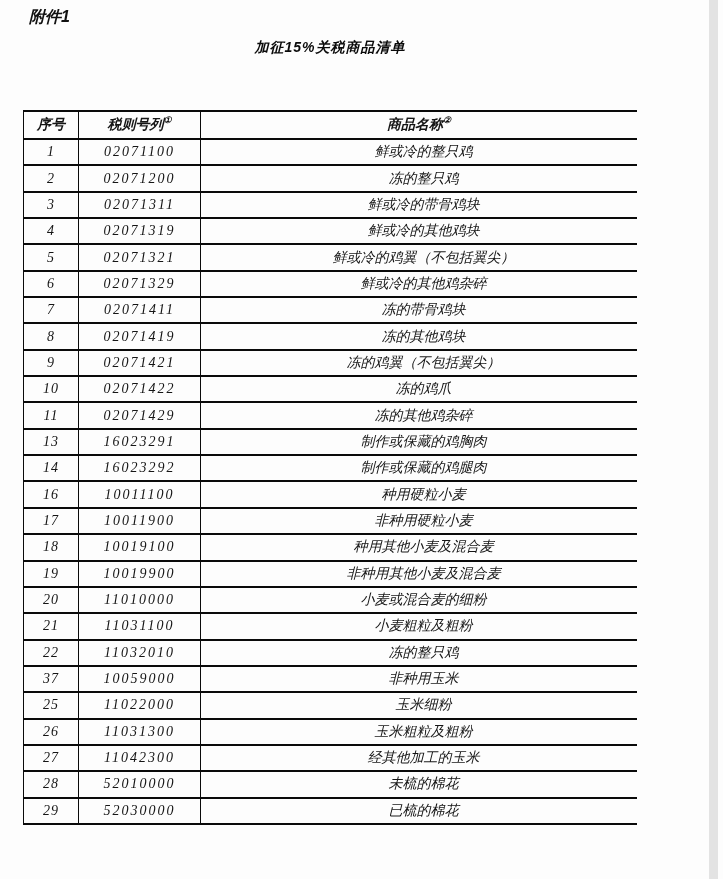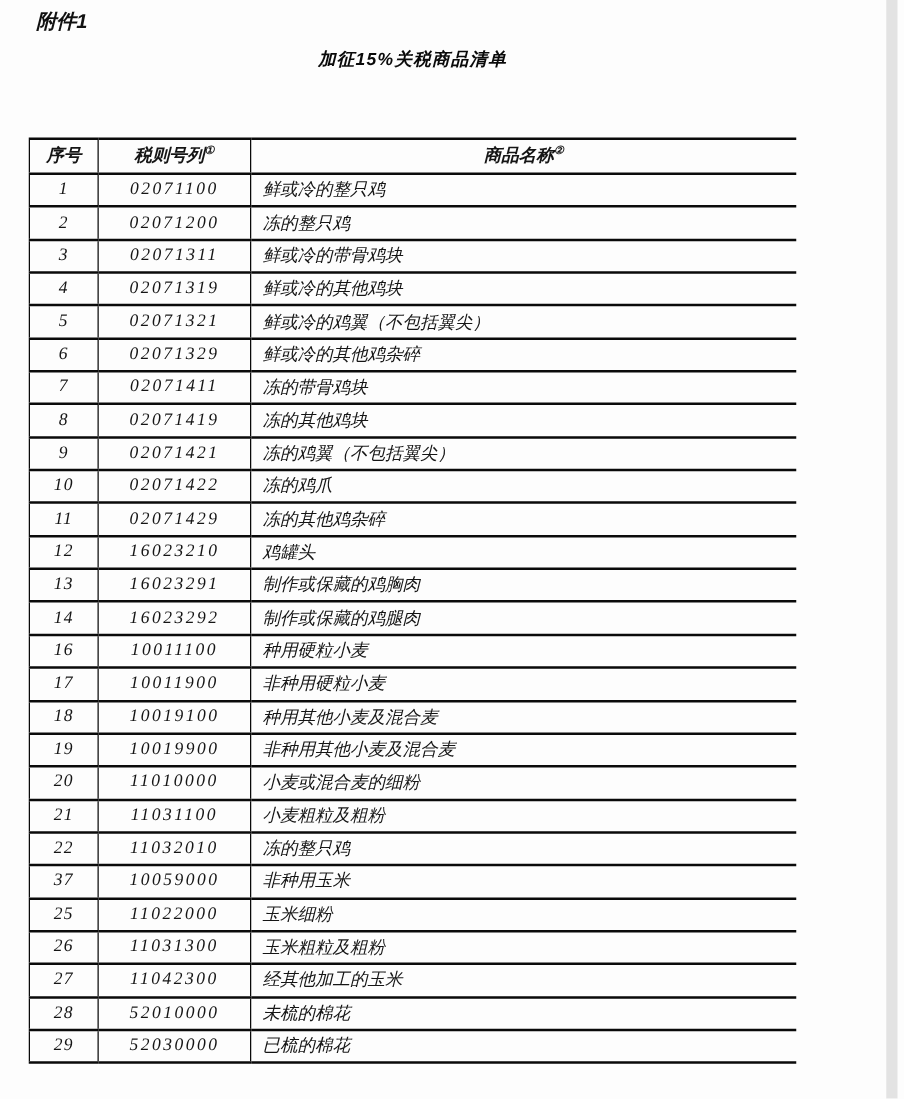--- a/index.html
+++ b/index.html
@@ -59,21 +59,21 @@
     white-space: nowrap;
     overflow: hidden;
   }
   
   table.tariff-table th:last-child,
   table.tariff-table td:last-child { border-right: none; }
   table.tariff-table thead tr { height: 28px; }
   table.tariff-table tbody tr { height: 26.35px; }
   th.col-index, td.col-index { width: 55px; text-align: center; }
   th.col-code,  td.col-code  { width: 122px; text-align: center; }
-  th.col-name,  td.col-name  { text-align: left; }
+  th.col-name,  td.col-name  { text-align: center; }
   td.col-name { padding-left: 9px; }
   th.col-name { text-align: center; }
   table.tariff-table th {
     font-weight: bold;
     font-size: 14px;
     text-align: center;
   }
   td.col-code { letter-spacing: 2px; }
   td.col-index { letter-spacing: 1px; }
   sup.fn {
@@ -148,25 +148,20 @@
           <td class="col-index">10</td>
           <td class="col-code">02071422</td>
           <td class="col-name">冻的鸡爪</td>
         </tr>
         <tr>
           <td class="col-index">11</td>
           <td class="col-code">02071429</td>
           <td class="col-name">冻的其他鸡杂碎</td>
         </tr>
         <tr>
-          <td class="col-index">12</td>
-          <td class="col-code">16023210</td>
-          <td class="col-name">鸡罐头</td>
-        </tr>
-        <tr>
           <td class="col-index">13</td>
           <td class="col-code">16023291</td>
           <td class="col-name">制作或保藏的鸡胸肉</td>
         </tr>
         <tr>
           <td class="col-index">14</td>
           <td class="col-code">16023292</td>
           <td class="col-name">制作或保藏的鸡腿肉</td>
         </tr>
         <tr>

